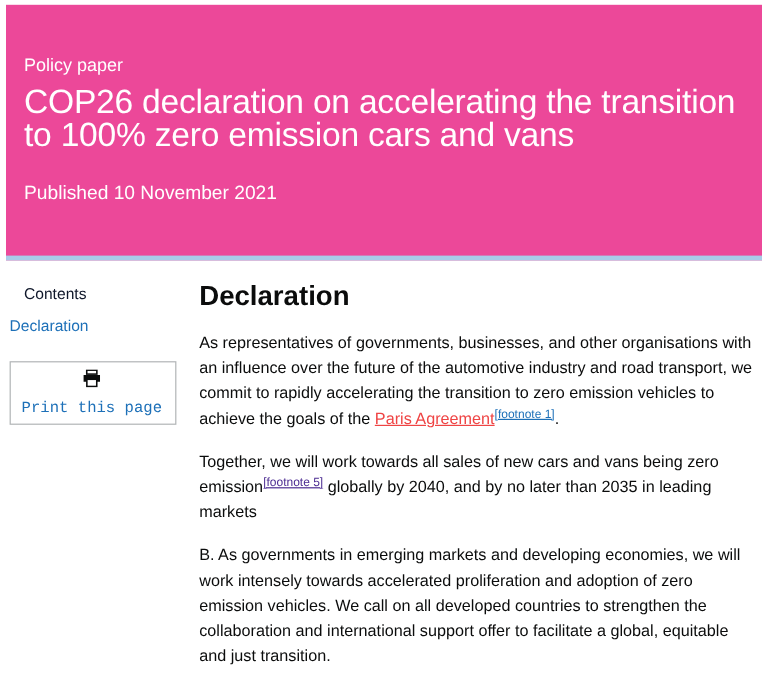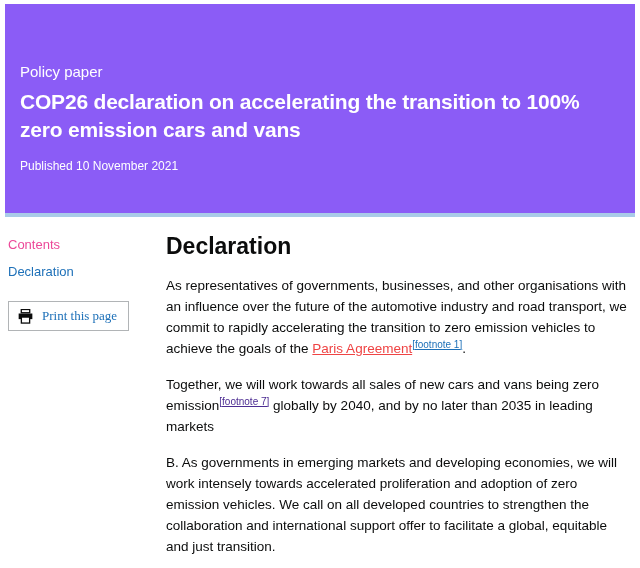--- a/index.html
+++ b/index.html
@@ -7,75 +7,76 @@
     width: 640px; height: 568px;
     overflow: hidden;
     background: #ffffff;
     font-family: "Liberation Sans", sans-serif;
     color: #0b0c0c;
   }
   
   .masthead {
     margin: 4px 5px 0 5px;
     height: 213px;
-    background: #8b5cf6;
+    background: #ec4899;
     border-bottom: 4px solid #a9cbe8;
-    padding: 59px 15px 0 15px;
+    padding: 42px 15px 0 15px;
     color: #ffffff;
   }
   .masthead .category {
     font-size: 15px;
     line-height: 17px;
   }
   .masthead .title {
     margin-top: 8px;
     max-width: 600px;
-    font-size: 21px;
+    font-size: 28px;
     line-height: 28px;
-    font-weight: 700;
+    font-weight: 400;
     letter-spacing: -0.2px;
   }
   .masthead .published {
-    margin-top: 15px;
-    font-size: 12px;
+    margin-top: 26px;
+    font-size: 16px;
   }
   
   .content {
     display: flex;
     padding: 16px 8px 0 8px;
   }
   .sidebar {
     width: 158px;
     flex: 0 0 158px;
     font-size: 13px;
   }
   .sidebar .contents-label {
-    margin: 4px 0 12px 0;
-    color: #ec4899;
+    margin: 4px 0 12px 12px;
+    color: #0f172a;
   }
   .sidebar .nav-link {
     display: block;
     margin-bottom: 8px;
     text-decoration: none;
     cursor: pointer;
   }
   .sidebar .nav-link.blue { color: #1d70b8; }
   .sidebar .nav-link.visited { color: #4c2c92; }
   .print-button {
     margin-top: 14px;
     display: inline-flex;
     align-items: center;
     gap: 9px;
     background: #ffffff;
     border: 1px solid #b1b4b6;
     padding: 6px 11px 6px 9px;
-    font-family: Liberation Serif, serif;
+    font-family: Liberation Mono, monospace;
     font-size: 13px;
     color: #1d70b8;
     cursor: pointer;
+    flex-direction: column;
   }
   .print-button svg { display: block; }
   
   .main {
     flex: 1 1 auto;
     max-width: 476px;
     padding-left: 0;
   }
   .main h1 {
     font-size: 23px;
@@ -130,20 +131,20 @@
         </span>
         <span>Print this page</span>
       </button>
   </aside>
 
   <main class="main">
     <h1>Declaration</h1>
 
     <p><span>As representatives of governments, businesses, and other organisations with an influence over the future of the automotive industry and road transport, we commit to rapidly accelerating the transition to zero emission vehicles to achieve the goals of the </span><a class="inline-link">Paris Agreement</a><sup class="fn"><a class="blue">[footnote 1]</a></sup><span>.</span></p>
 
-    <p><span>Together, we will work towards all sales of new cars and vans being zero emission</span><sup class="fn"><a class="visited">[footnote 7]</a></sup><span> globally by 2040, and by no later than 2035 in leading markets</span></p>
+    <p><span>Together, we will work towards all sales of new cars and vans being zero emission</span><sup class="fn"><a class="visited">[footnote 5]</a></sup><span> globally by 2040, and by no later than 2035 in leading markets</span></p>
 
 
     <p>B. As governments in emerging markets and developing economies, we will work intensely towards accelerated proliferation and adoption of zero emission vehicles. We call on all developed countries to strengthen the collaboration and international support offer to facilitate a global, equitable and just transition.</p>
 
   </main>
 
 </div>
 
 </body></html>

